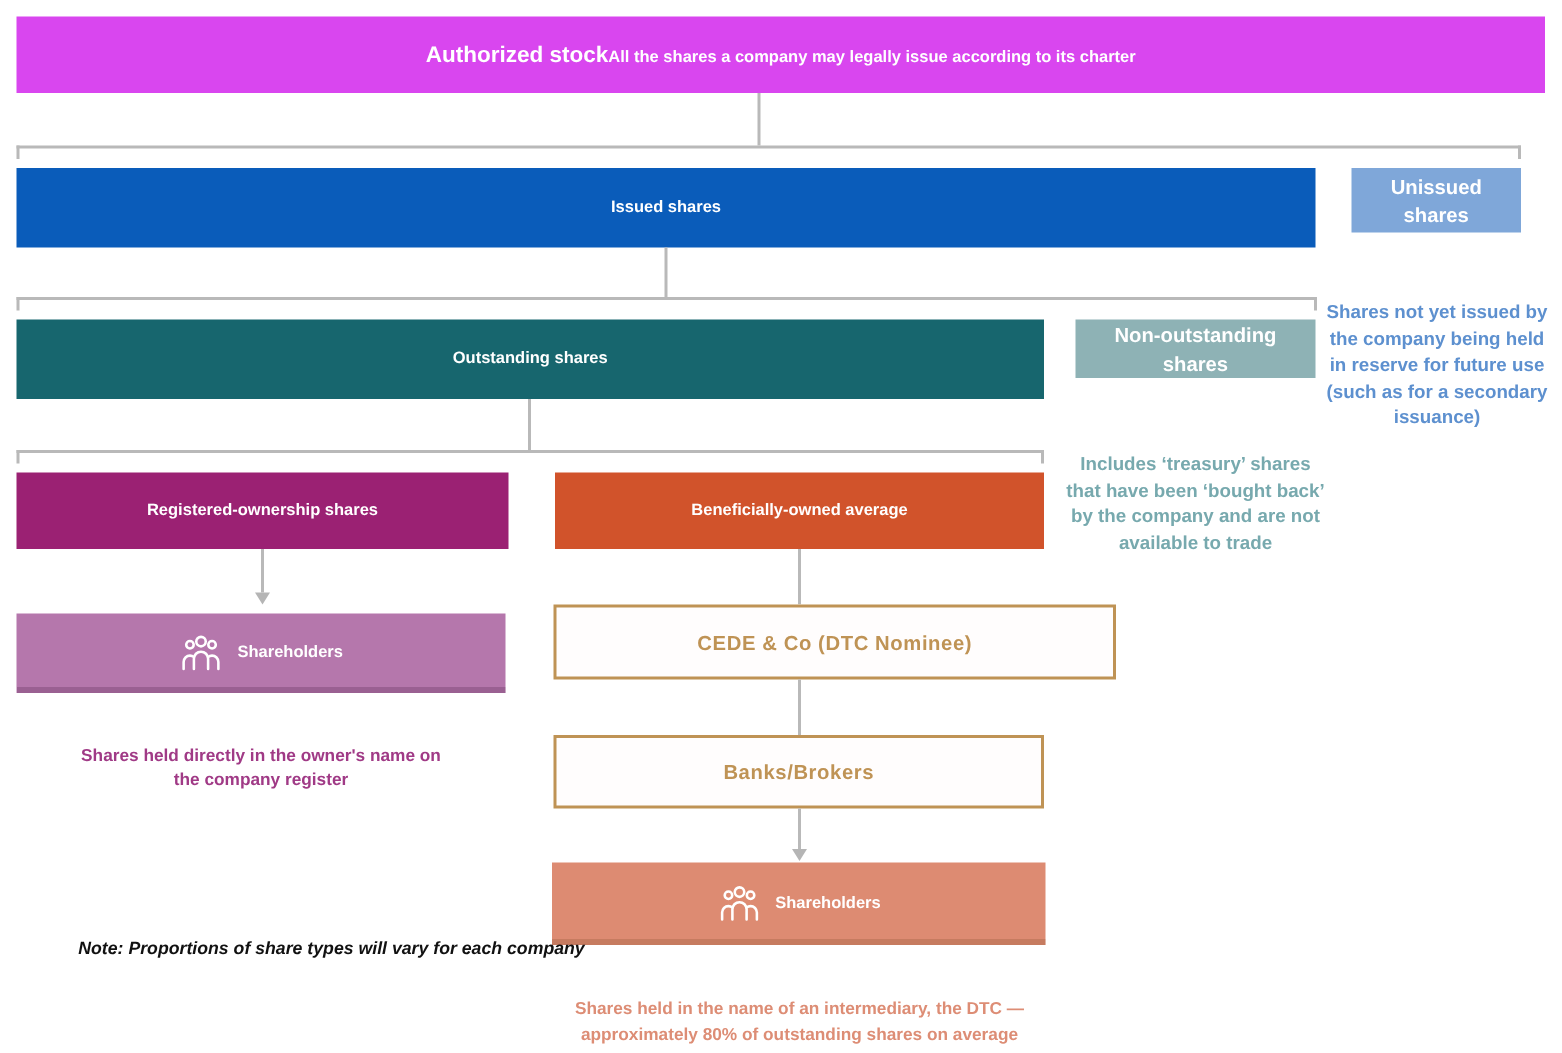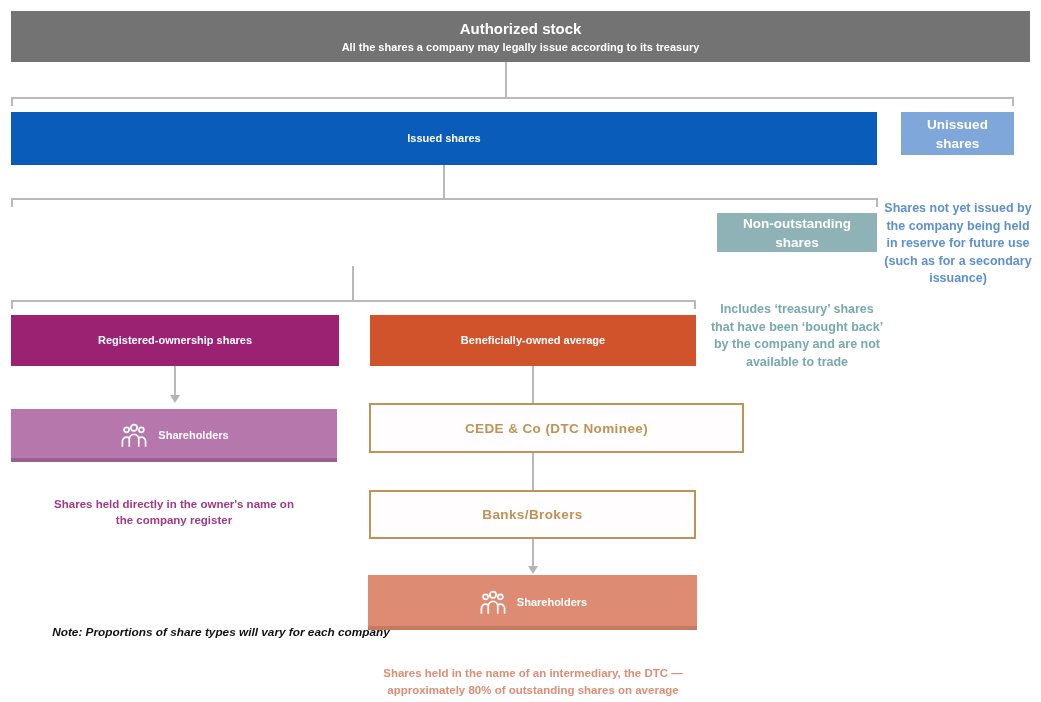--- a/index.html
+++ b/index.html
@@ -7,21 +7,21 @@
     position:relative;width:1041px;height:702px;background:#ffffff;overflow:hidden;
     font-family:"Liberation Sans","DejaVu Sans",sans-serif;
   }
   .abs{position:absolute;}
   
   .bar{
     display:flex;align-items:center;justify-content:center;text-align:center;
     color:#ffffff;font-weight:bold;
   }
   .bar .lbl{line-height:19px;}
-  .hdr{background:#737373;flex-direction:column;}
+  .hdr{background:#d946ef;flex-direction:row;}
   .hdr .t1{font-size:15px;font-weight:bold;line-height:18px;}
   .hdr .t2{font-size:11px;font-weight:600;line-height:14px;margin-top:2px;}
   .blue{background:#0a5cba;}
   .lblue{background:#7fa7d9;}
   .teal{background:#17666e;}
   .lteal{background:#8eb2b5;}
   .magenta{background:#9b2173;}
   .orange{background:#d1532b;}
   .lpurple{background:#b577ac;box-shadow:inset 0 -4px 0 rgba(60,20,55,0.22);}
   .salmon{background:#dd8b72;box-shadow:inset 0 -4px 0 rgba(120,70,30,0.22);}
@@ -50,41 +50,44 @@
   }
   .iconwrap{display:inline-flex;align-items:center;margin-right:9px;}
 </style>
 </head>
 <body>
 
 <div class="stage">
 
   <div class="abs bar hdr" style="left:11px;top:11px;width:1019px;height:51px;">
     <div class="t1">Authorized stock</div>
-    <div class="t2">All the shares a company may legally issue according to its treasury</div>
+    <div class="t2">All the shares a company may legally issue according to its charter</div>
   </div>
 
   <div class="abs line" style="left:505px;top:62px;width:2px;height:35px;"></div>
   <div class="abs line" style="left:11px;top:97px;width:1003px;height:2px;"></div>
   <div class="abs line" style="left:11px;top:97px;width:2px;height:9px;"></div>
   <div class="abs line" style="left:1012px;top:97px;width:2px;height:9px;"></div>
 
   <div class="abs bar blue fs14" style="left:11px;top:112px;width:866px;height:53px;">
     <span class="lbl">Issued shares</span>
   </div>
   <div class="abs bar lblue fs135" style="left:901px;top:112px;width:113px;height:43px;">
     <span class="lbl" style="width:82px;">Unissued shares</span>
   </div>
   <div class="abs cap cap-blue" style="left:883px;top:175px;width:150px;">Shares not yet issued by the company being held in reserve for future use (such as for a secondary issuance)</div>
 
   <div class="abs line" style="left:443px;top:165px;width:2px;height:33px;"></div>
   <div class="abs line" style="left:11px;top:198px;width:867px;height:2px;"></div>
   <div class="abs line" style="left:11px;top:198px;width:2px;height:9px;"></div>
   <div class="abs line" style="left:876px;top:198px;width:2px;height:9px;"></div>
 
+  <div class="abs bar teal fs14" style="left:11px;top:213px;width:685px;height:53px;">
+    <span class="lbl">Outstanding shares</span>
+  </div>
   <div class="abs bar lteal fs135" style="left:717px;top:213px;width:160px;height:39px;">
     <span class="lbl" style="width:120px;">Non-outstanding shares</span>
   </div>
   <div class="abs cap cap-teal" style="left:709px;top:276px;width:176px;">Includes ‘treasury’ shares that have been ‘bought back’ by the company and are not available to trade</div>
 
   <div class="abs line" style="left:352px;top:266px;width:2px;height:34px;"></div>
   <div class="abs line" style="left:11px;top:300px;width:685px;height:2px;"></div>
   <div class="abs line" style="left:11px;top:300px;width:2px;height:9px;"></div>
   <div class="abs line" style="left:694px;top:300px;width:2px;height:9px;"></div>
 

